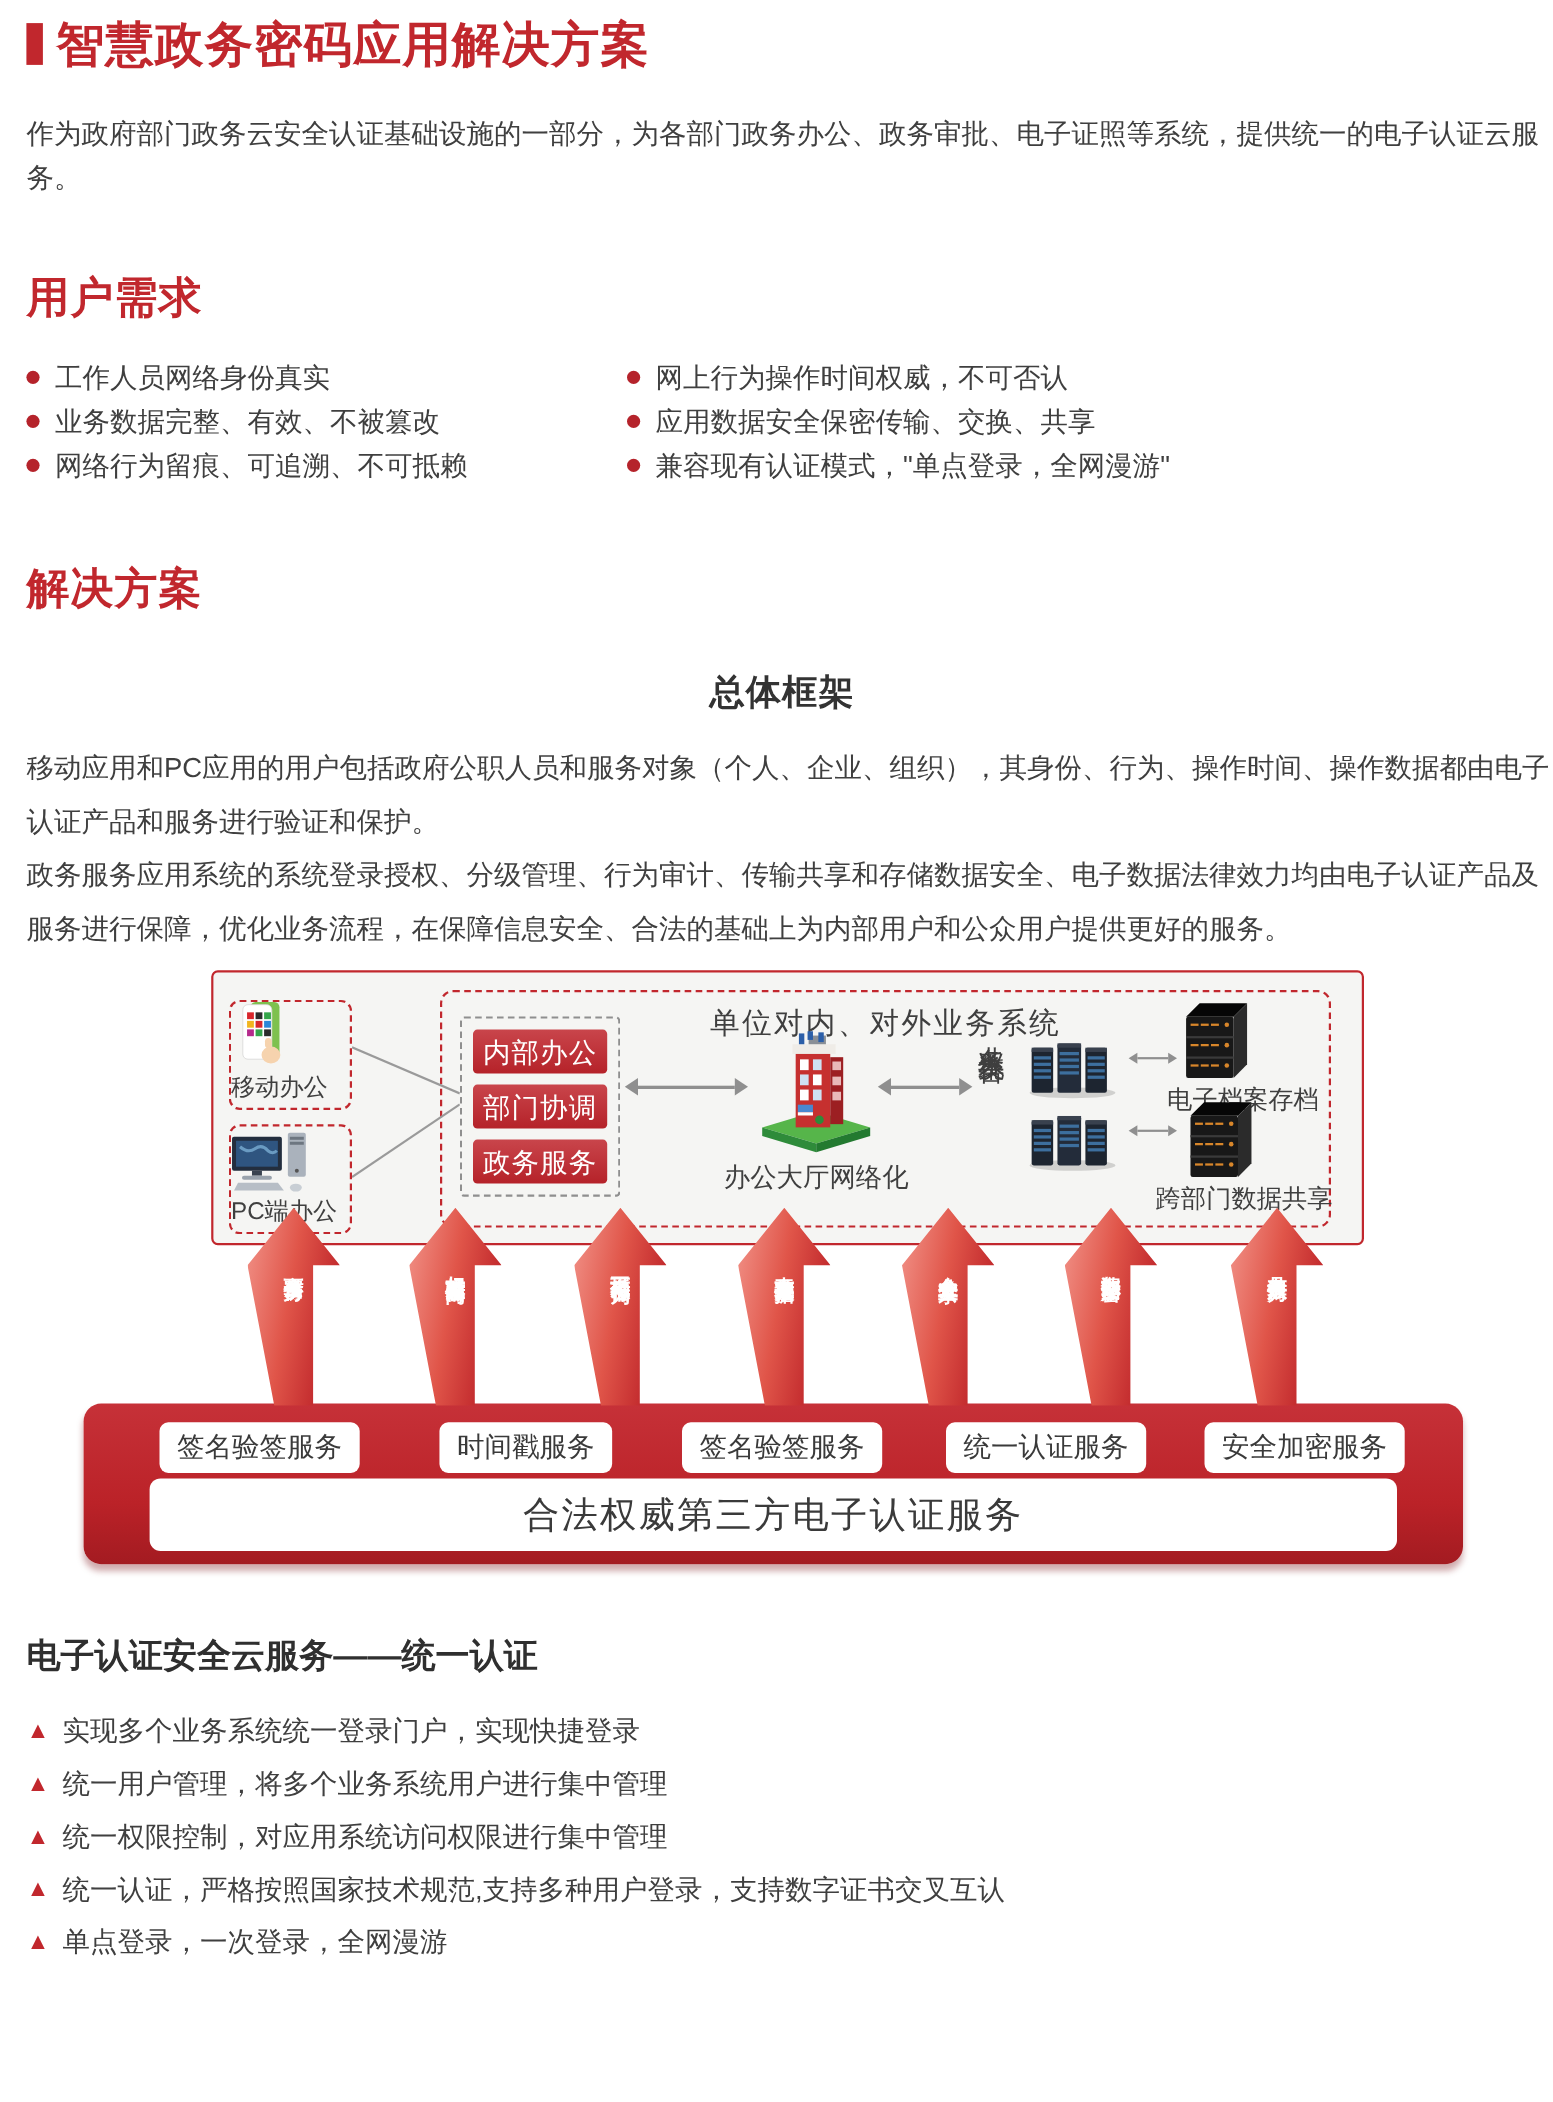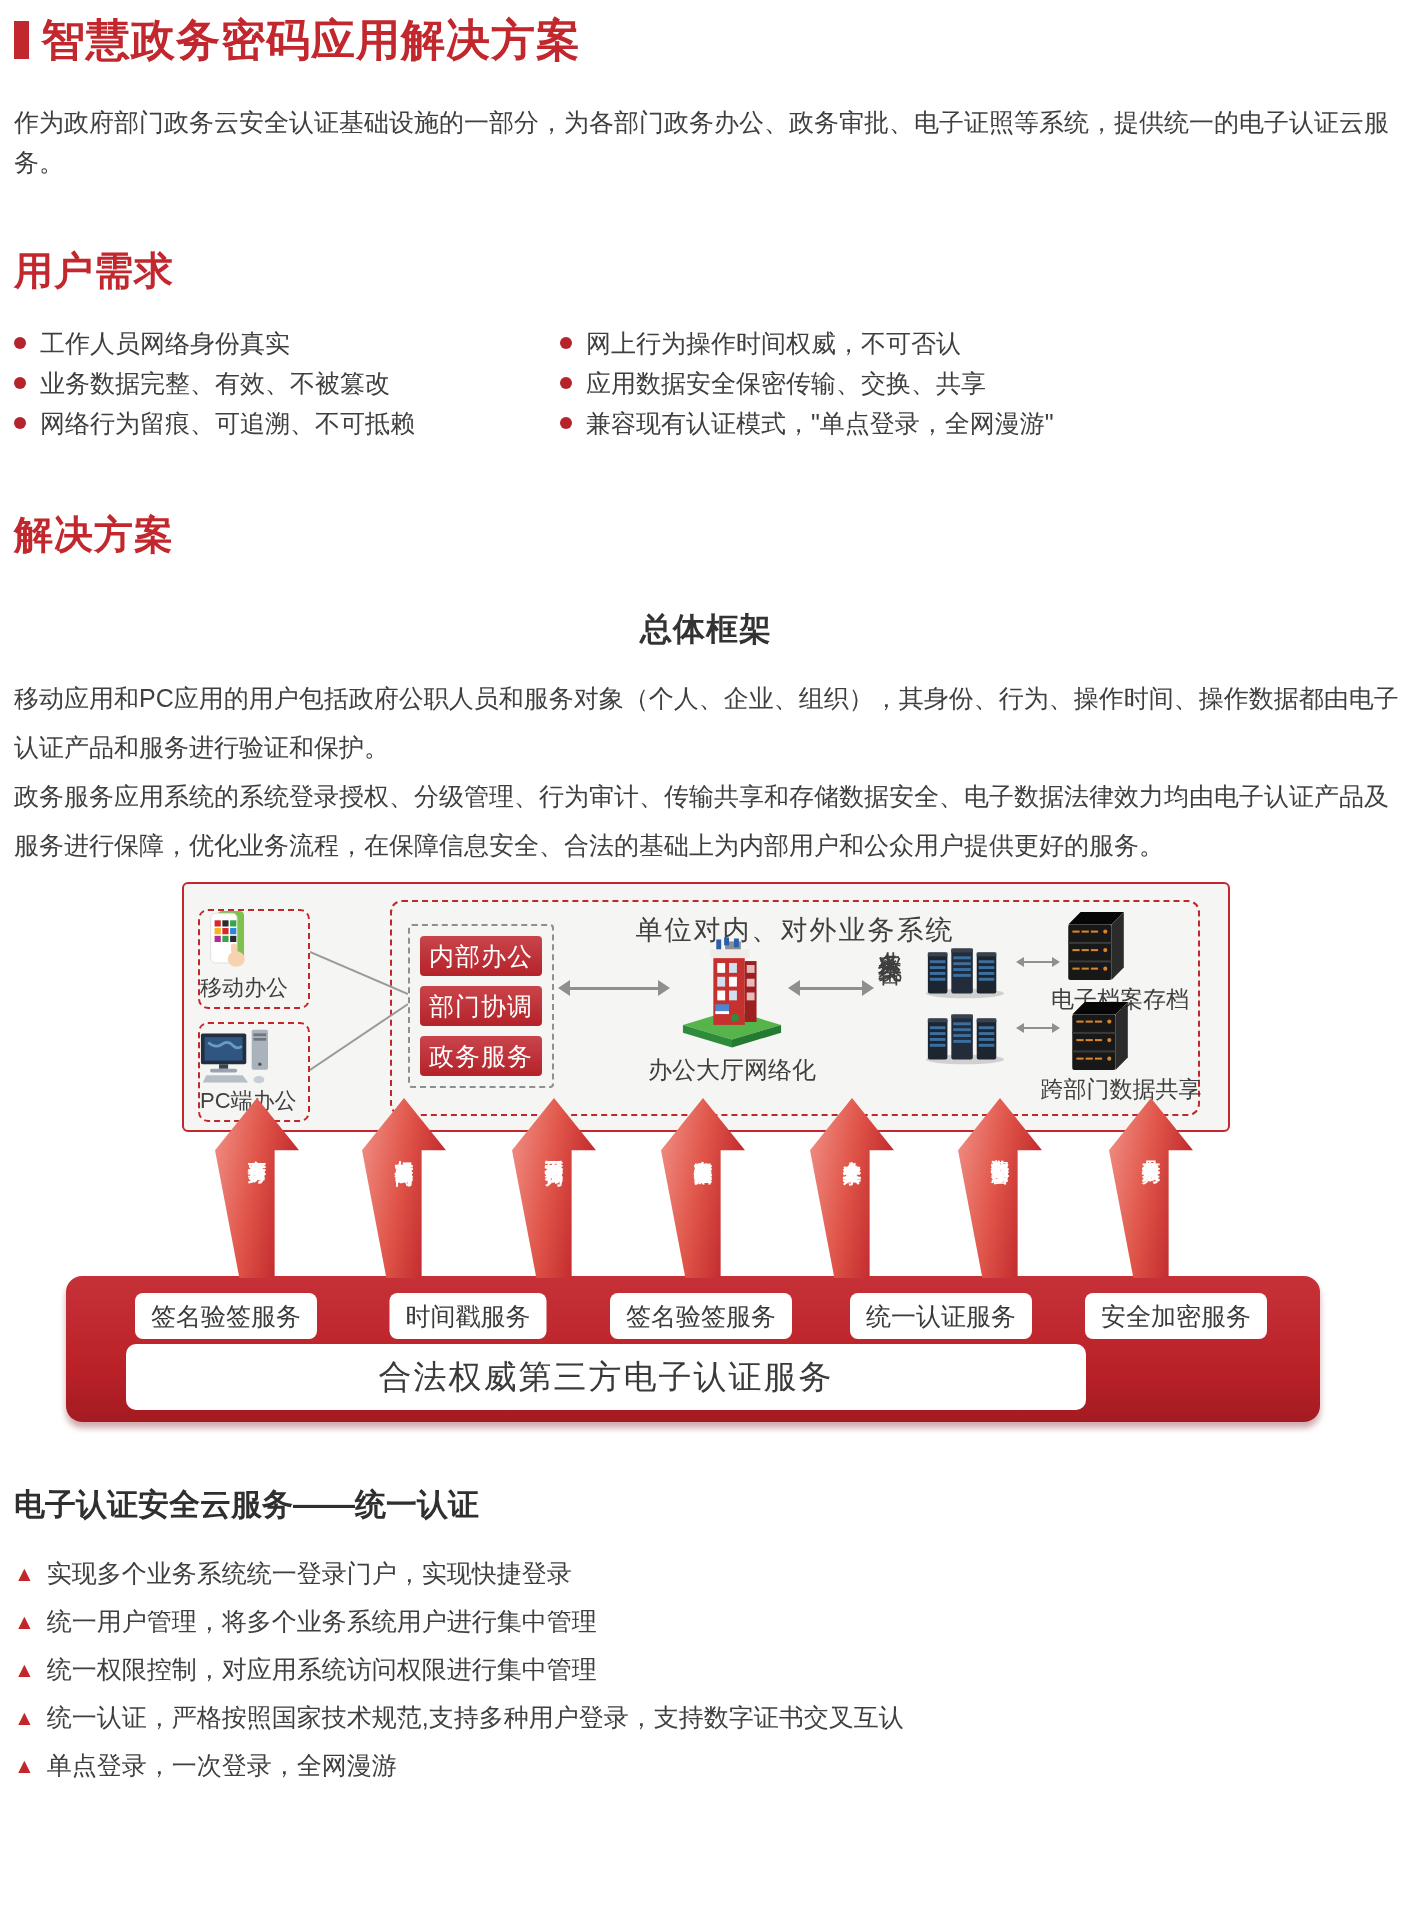--- a/index.html
+++ b/index.html
@@ -2,21 +2,21 @@
 <html><head>
 <meta charset="utf-8">
 <style>
   * { margin:0; padding:0; box-sizing:border-box; }
   html,body { background:#ffffff; }
   body {
     width:1412px; height:1911px; overflow:hidden;
     font-family:"Liberation Sans","DejaVu Sans",sans-serif;
     color:#3f3f3f;
   }
-  .page { width:1412px; height:1911px; position:relative; padding:14px 14px 0 14px; }
+  .page { width:1412px; height:1911px; position:relative; padding:14px 14px 0 24px; }
 
   
   .main-title { display:flex; align-items:center; height:52px; }
   .main-title .bar { width:15px; height:38px; background:#c1272d; margin-right:12px; }
   .main-title .txt { font-size:44px; font-weight:900; color:#c1272d; letter-spacing:1px; }
 
   h2.red-h { font-size:39px; font-weight:900; color:#c1272d; letter-spacing:1px; }
   h3.dark-h { font-size:32px; font-weight:800; color:#333333; letter-spacing:1px;text-align:center; }
 
   #goal-heading { margin-top:74px; }
@@ -100,21 +100,21 @@
     font-size:18px; font-weight:600; margin-top:48px; letter-spacing:1px; }
 
   .red-band { left:66px; top:400px; width:1254px; height:146px; border-radius:16px;
     background:linear-gradient(#c63138 0%, #bb2228 62%, #a31b21 100%);
     box-shadow:0 6px 6px rgba(120,15,20,.35); z-index:2; }
 
   .service { top:417px; height:46px; background:#ffffff; border-radius:8px;
     padding:0 16px; line-height:46px; font-size:25px; color:#3a3a3a; white-space:nowrap;
     transform:translateX(-50%); z-index:4; }
 
-  .base-box { left:126px; top:468px; width:960px; height:66px; background:#ffffff;
+  .base-box { left:126px; top:468px; width:1134px; height:66px; background:#ffffff;
     border-radius:10px; display:flex; align-items:center; justify-content:center;
     font-size:33px; color:#3a3a3a; letter-spacing:2px; z-index:4; }
 
   
   #unified-heading { margin-top:14px; font-size:31px; font-weight:900; color:#2f2f2f; }
   .tri-list { margin-top:30px; list-style:none; }
   .tri-list li { display:flex; align-items:center; height:34px; margin-bottom:14px;
     font-size:25px; color:#3f3f3f; }
   .tri-list .tri { color:#c1272d; font-size:21px; margin-right:12px; line-height:1; }
 </style>

